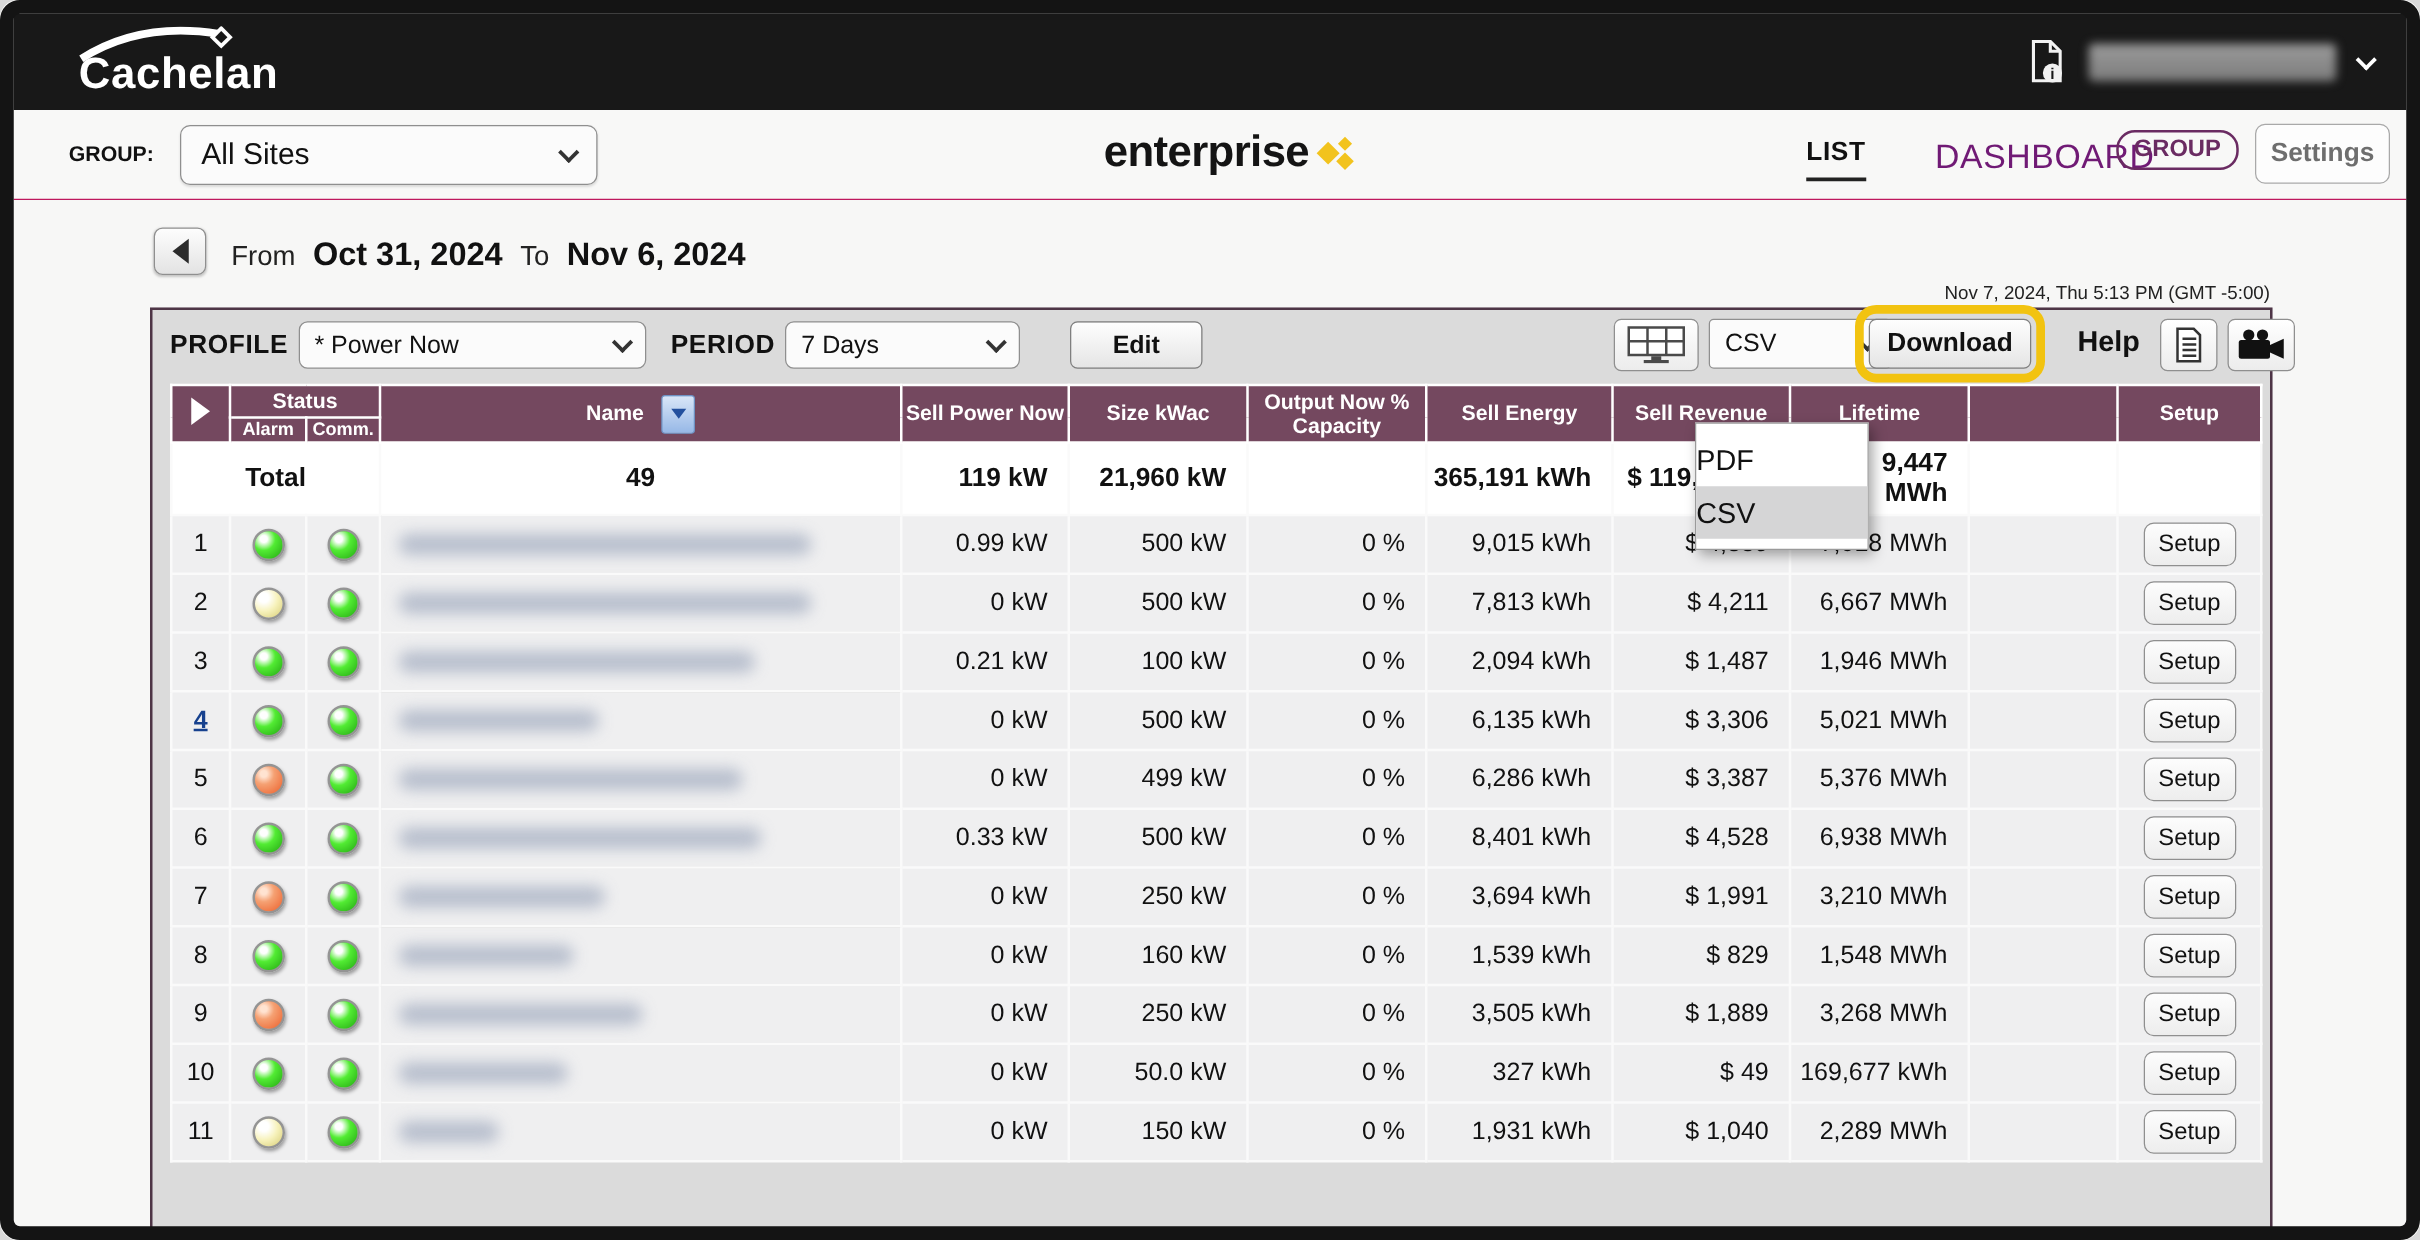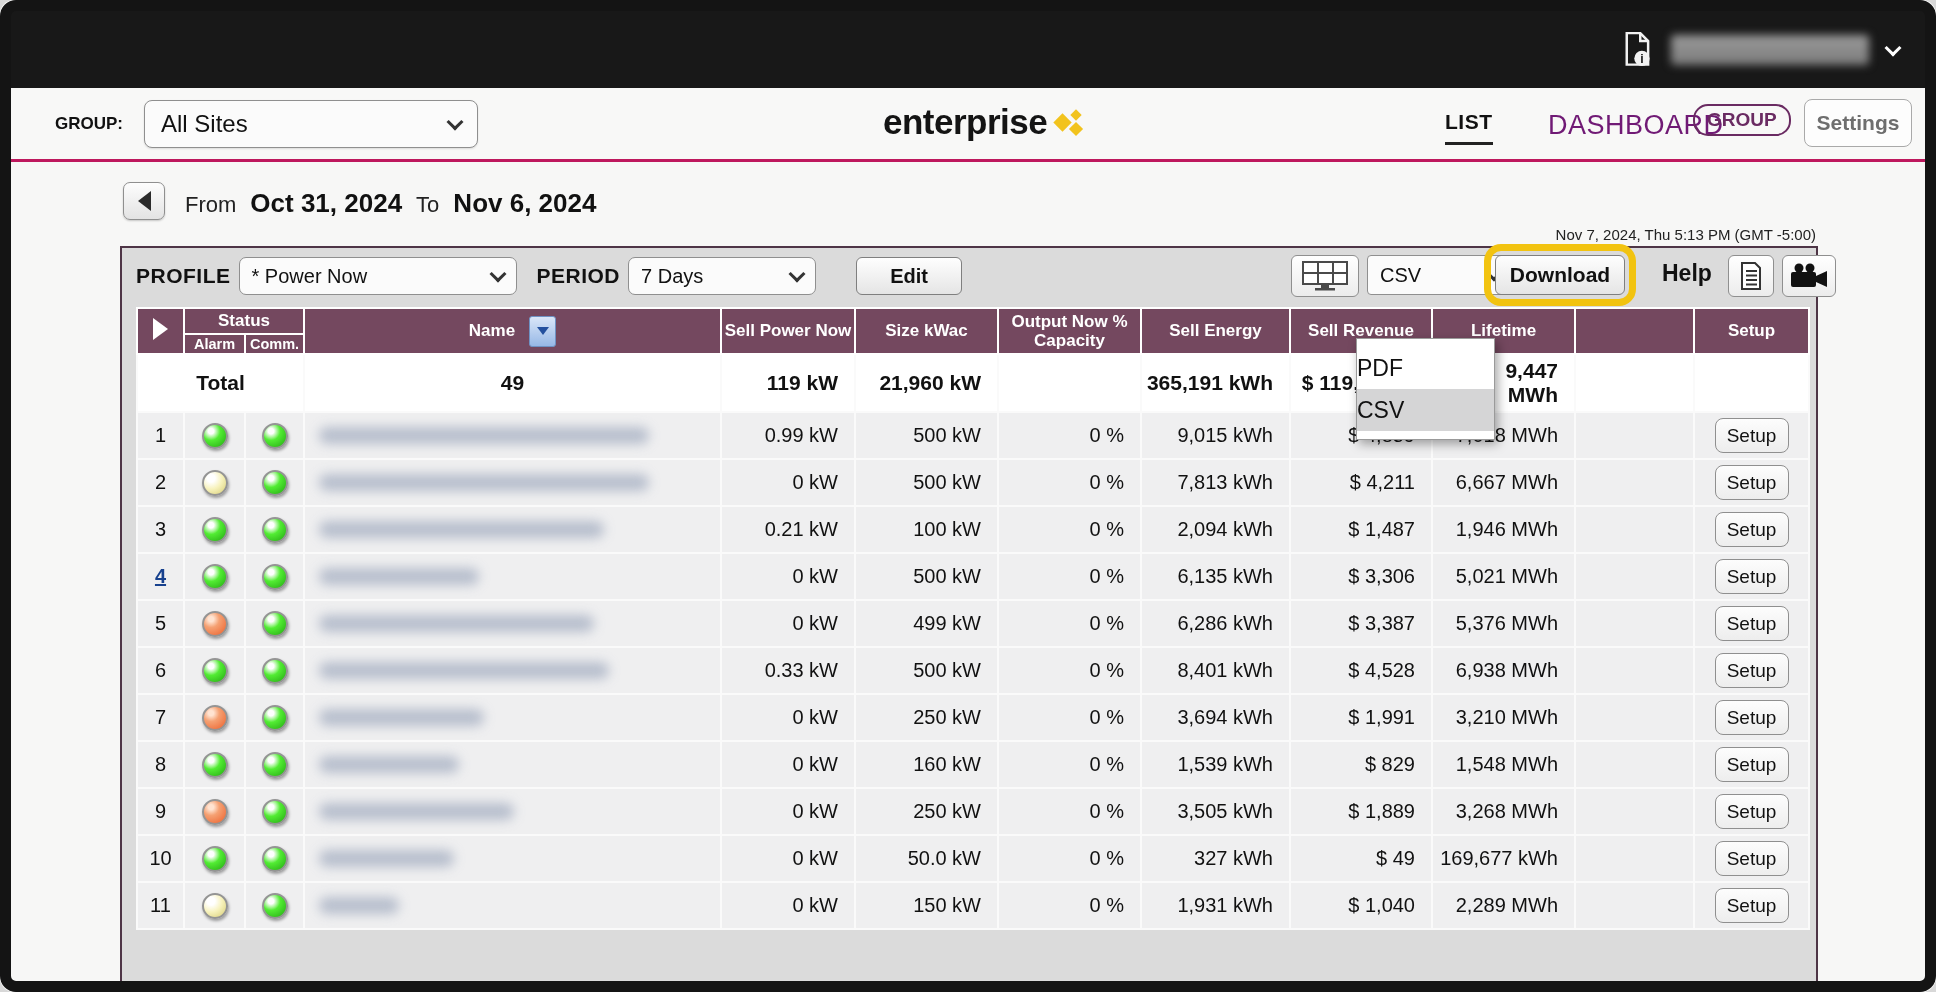--- a/index.html
+++ b/index.html
@@ -10,21 +10,21 @@
   .topbar{position:absolute;top:11px;left:11px;right:11px;height:77px;background:#181818;}
   .logo{position:absolute;left:44px;top:14px;width:180px;height:52px;}
   .logo-text{position:absolute;left:8px;top:14px;color:#fff;font-size:35px;font-weight:bold;letter-spacing:.5px;}
   .logo-swoosh{position:absolute;left:2px;top:-4px;}
   .top-right{position:absolute;right:26px;top:0;height:77px;display:flex;align-items:center;gap:18px;}
   .acct-blur{width:198px;height:30px;border-radius:4px;background:linear-gradient(#9a9a9a,#7c7c7c);filter:blur(4px);}
   .chev{display:inline-block;width:9px;height:9px;border-right:3px solid #333;border-bottom:3px solid #333;transform:rotate(45deg);margin-top:-4px;}
   .chev.white{border-color:#fff;}
 
   
-  .navbar{position:absolute;top:88px;left:11px;right:11px;height:71px;background:#f8f8f7;border-bottom:3px solid #be185d;}
+  .navbar{position:absolute;top:88px;left:11px;right:11px;height:71px;background:#f8f8f7;border-bottom:1px solid #be185d;}
   .group-label{position:absolute;left:44px;top:26px;font-size:17px;font-weight:bold;color:#111;}
   .select{display:flex;align-items:center;justify-content:space-between;background:#fbfbfb;border:1px solid #8f8f8f;border-radius:8px;color:#111;cursor:pointer;}
   .group-select{position:absolute;left:133px;top:12px;width:300px;height:46px;font-size:24px;padding:0 16px;box-shadow:0 1px 2px rgba(0,0,0,.12);}
   .brand{position:absolute;left:872px;top:14px;display:flex;align-items:center;gap:8px;}
   .brand-text{font-size:35px;font-weight:bold;color:#141414;letter-spacing:-.5px;}
   .diamonds{position:relative;width:30px;height:32px;}
   .dia{position:absolute;background:#f2c31d;transform:rotate(45deg);}
   .dia1{width:13px;height:13px;left:1px;top:10px;}
   .dia2{width:8px;height:8px;left:17px;top:5px;}
   .dia3{width:10px;height:10px;left:16px;top:18px;}
@@ -89,20 +89,28 @@
   .sort-tri{width:0;height:0;border-left:6px solid transparent;border-right:6px solid transparent;border-top:8px solid #23509e;}
   .setup-btn{display:inline-flex;align-items:center;justify-content:center;width:72px;height:33px;background:linear-gradient(#fdfdfd,#ededed);border:1px solid #8f8f8f;border-radius:8px;font-size:19px;color:#111;cursor:pointer;}
   .name-head{display:flex;align-items:center;justify-content:center;}
 </style>
 </head>
 <body>
 
 <div class="page">
 
   <div class="topbar">
+    <div class="logo">
+      <svg class="logo-swoosh" width="150" height="30" viewBox="0 0 150 30">
+        <path d="M8,26 Q55,-4 118,6" stroke="#fff" stroke-width="6" fill="none"></path>
+        <rect x="114" y="2" width="13" height="13" fill="#fff" transform="rotate(45 120 8)"></rect>
+        <rect x="117" y="5" width="7" height="7" fill="#181818" transform="rotate(45 120 8)"></rect>
+      </svg>
+      <div class="logo-text">Cachelan</div>
+    </div>
     <div class="top-right">
       <svg width="30" height="36" viewBox="0 0 26 32">
         <path d="M3,1 h12 l7,7 v21 h-19 z" fill="none" stroke="#f2f2f2" stroke-width="2.2"></path>
         <path d="M15,1 v7 h7" fill="none" stroke="#f2f2f2" stroke-width="2.2"></path>
         <circle cx="16.5" cy="23.5" r="6.8" fill="#f2f2f2"></circle>
         <text x="16.5" y="27.5" text-anchor="middle" font-size="11" font-weight="bold" fill="#181818" font-family="Liberation Sans, sans-serif">i</text>
       </svg>
       <div class="acct-blur"></div>
       <span class="chev white"></span>
     </div>

